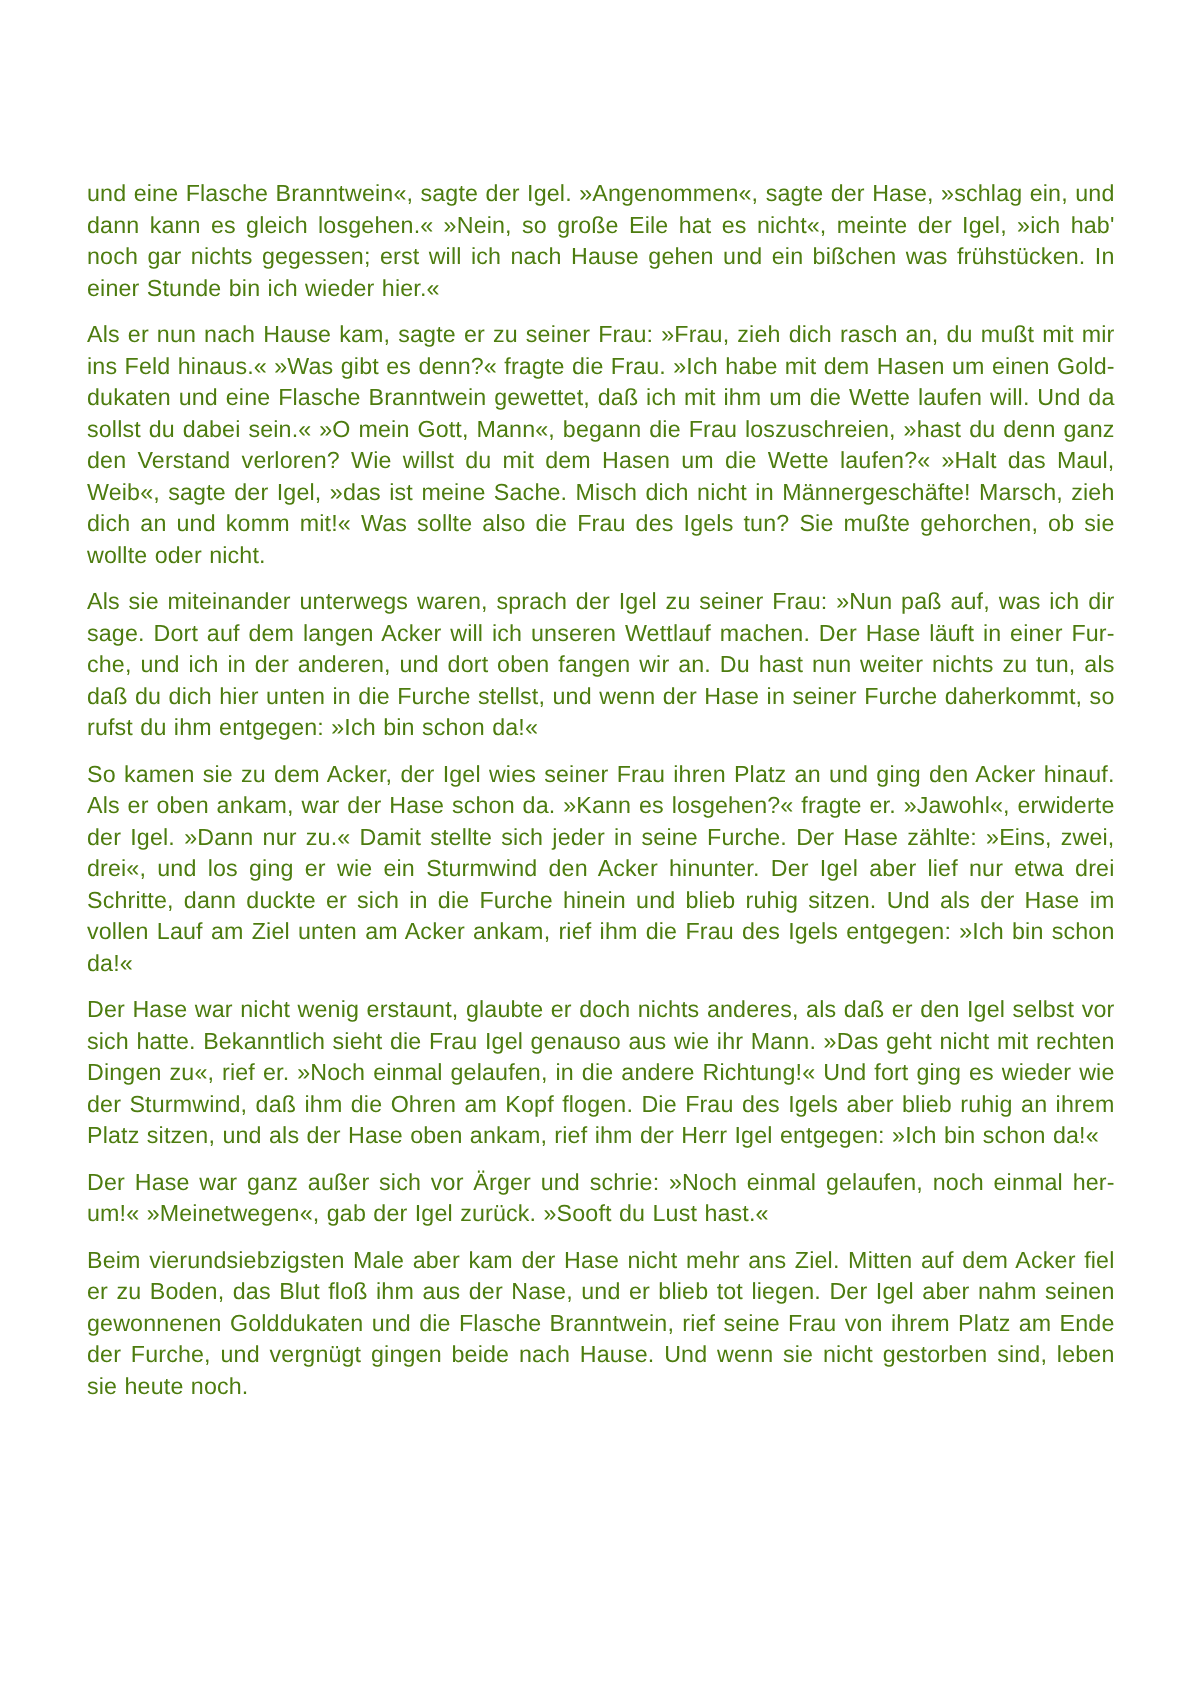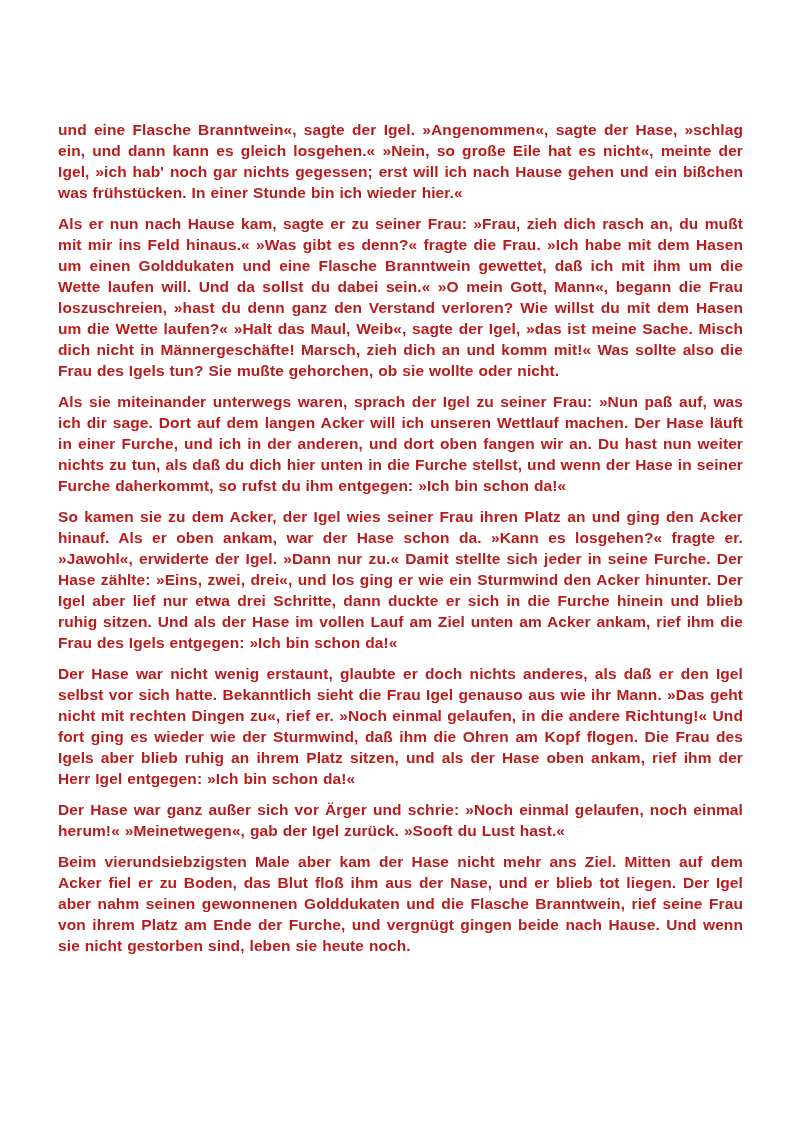--- a/index.html
+++ b/index.html
@@ -14,22 +14,21 @@
     font-family: "Liberation Sans", "DejaVu Sans", sans-serif;
   }
   .page {
     box-sizing: border-box;
     width: 800px;
     height: 1132px;
     padding: 119px 57px 40px 58px;
     background: #ffffff;
   }
   .story {
-    color: #b91c1c;
-    font-weight: bold;
+    color: #4d7c0f;
   }
   .story p {
     margin: 0 0 10px 0;
     font-size: 15.5px;
     line-height: 21px;
     text-align: justify;
     letter-spacing: 0.1px;
     word-spacing: 0.5px;
     hyphens: manual;
     -webkit-hyphens: manual;

